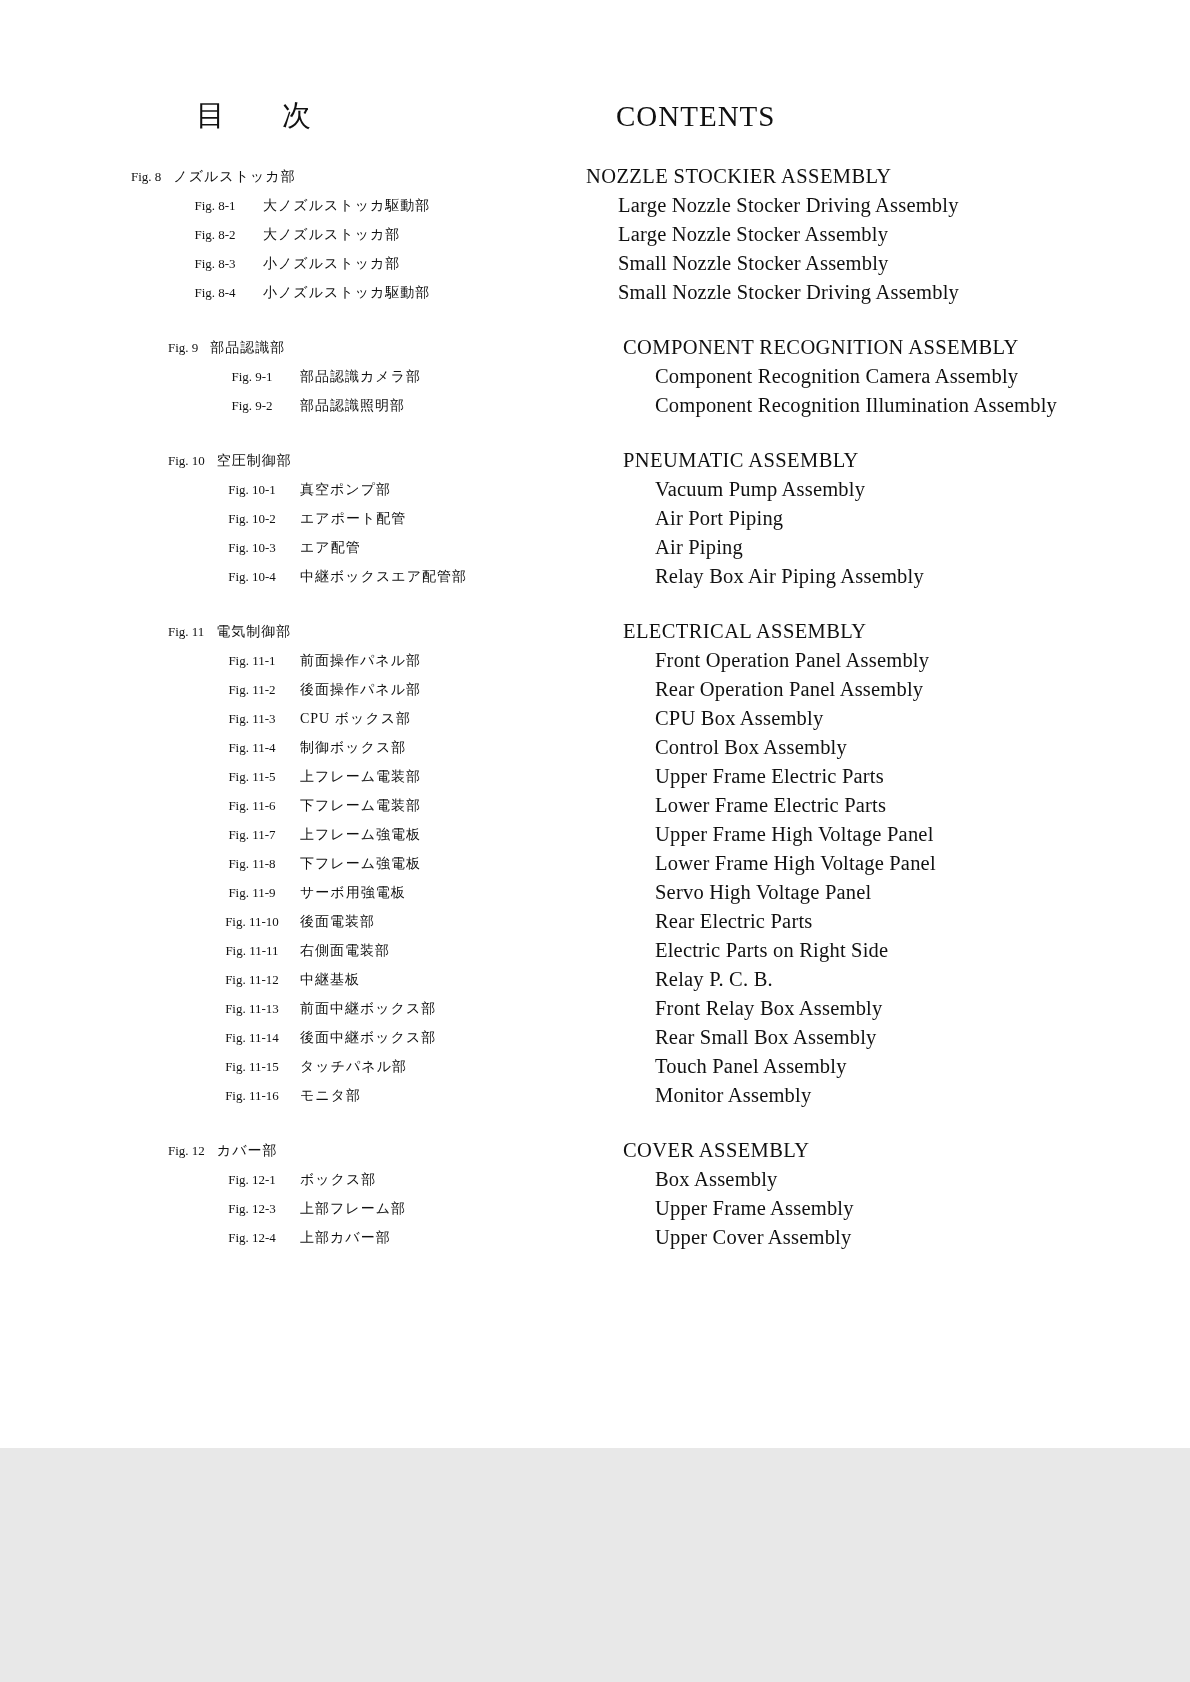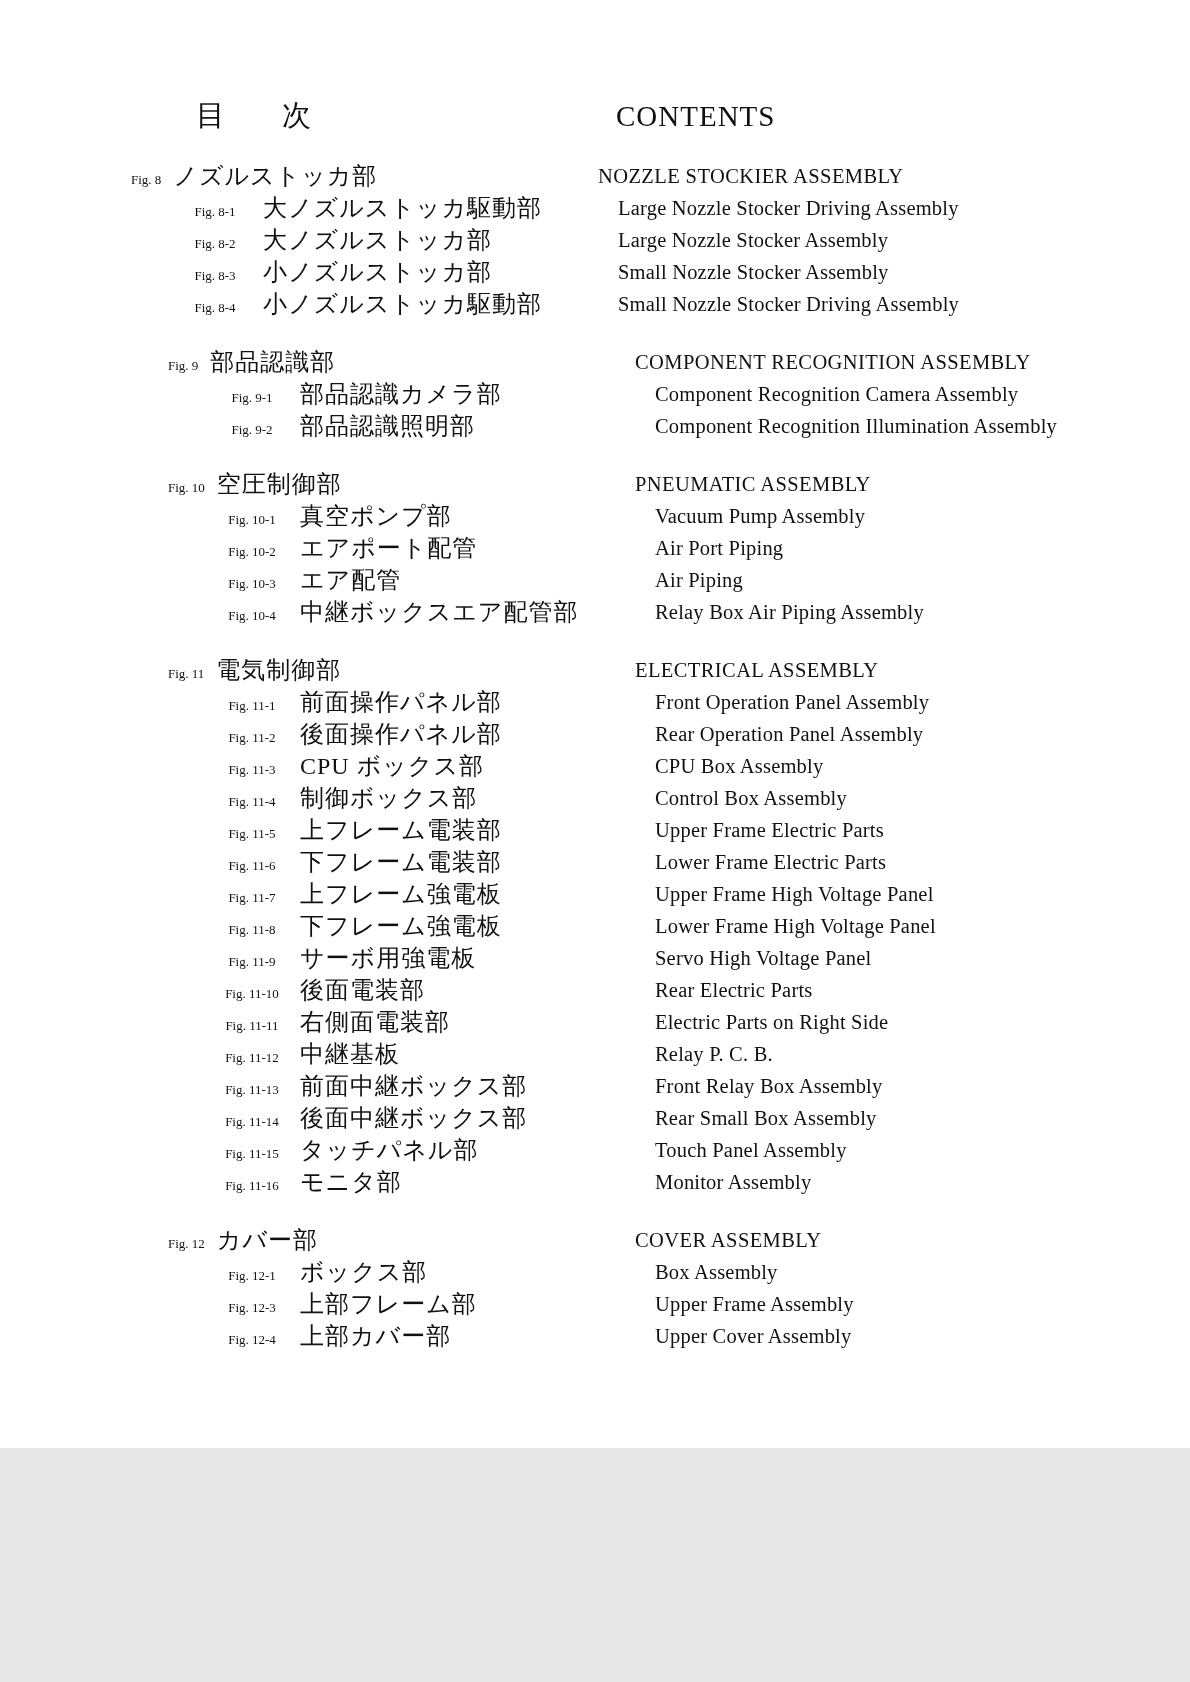--- a/index.html
+++ b/index.html
@@ -48,27 +48,26 @@
     line-height: 28px;
     min-height: 28px;
   }
   .cell-left { padding-left: 131px; white-space: nowrap; }
   .cell-right { white-space: nowrap; }
   .fig-label {
     font-size: 13px;
     margin-right: 12px;
   }
   .jp-text {
-    font-size: 24px;
+    font-size: 14px;
     letter-spacing: 1px;
   }
   .heading-en {
     font-size: 20.5px;
     letter-spacing: 0.4px;
-    margin-left: 12px;
   }
   .item-row .cell-left { padding-left: 167px; }
   .item-row .fig-label {
     display: inline-block;
     width: 96px;
     margin-right: 0;
     text-align: center;
   }
   .item-en {
     padding-left: 32px;

